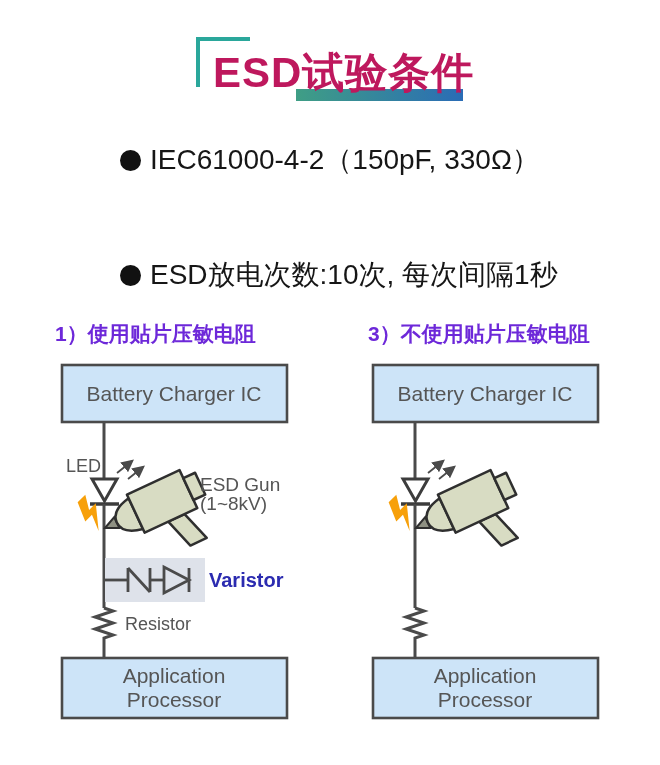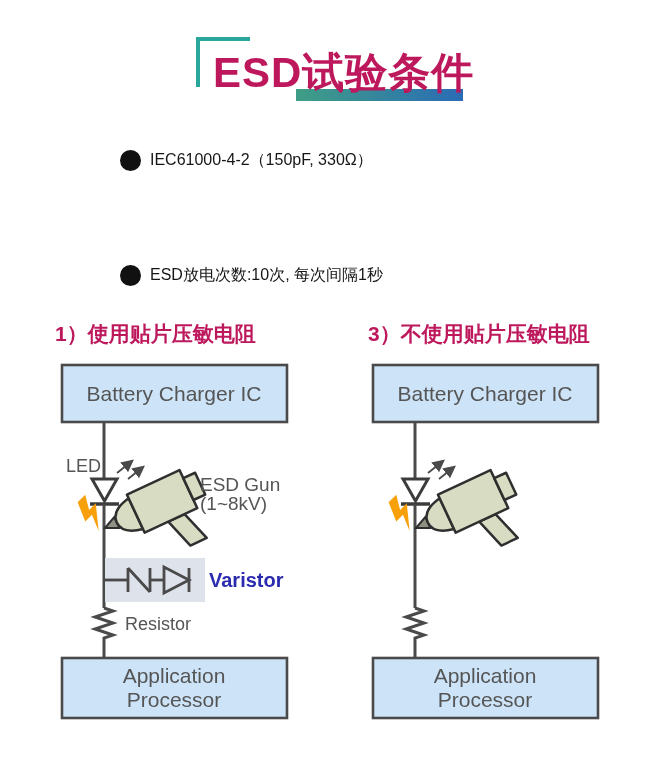--- a/index.html
+++ b/index.html
@@ -11,24 +11,24 @@
   .bracket-v{position:absolute;left:196px;top:37px;width:4px;height:50px;background:#2aa79b;}
   .title-bar{position:absolute;left:296px;top:89px;width:167px;height:12px;
              background:linear-gradient(90deg,#3f9e85,#2a6cb6);z-index:1;}
   .page-title{position:absolute;left:213px;top:45px;font-size:42px;font-weight:900;
               color:#be185d;letter-spacing:1px;z-index:2;white-space:nowrap;}
 
   
   .bullet-row{position:absolute;left:120px;display:flex;align-items:center;gap:9px;height:28px;}
   .bullet-row.r1{top:146px;} .bullet-row.r2{top:200px;} .bullet-row.r3{top:261px;}
   .bullet-dot{width:21px;height:21px;border-radius:50%;background:#111;flex:0 0 auto;}
-  .bullet-text{font-size:16px;color:#161616;white-space:nowrap;}
+  .bullet-text{font-size:28px;color:#161616;white-space:nowrap;}
 
   
-  .heading{position:absolute;top:320px;font-size:21px;font-weight:700;color:#be185d;white-space:nowrap;}
+  .heading{position:absolute;top:320px;font-size:21px;font-weight:700;color:#6d28d9;white-space:nowrap;}
   .heading.left{left:55px;} .heading.right{left:368px;}
 
   
   .diagram{position:absolute;top:358px;width:300px;height:380px;}
   .diagram.d1{left:30px;} .diagram.d2{left:341px;}
 
   .box{fill:#cde4f8;stroke:#4a4a4a;stroke-width:2.6px;}
   .wire{stroke:#4a4a4a;stroke-width:3px;fill:none;}
   .led{fill:#ffffff;stroke:#3c3c3c;stroke-width:3px;}
   .ledbar{stroke:#3c3c3c;stroke-width:3.5px;}

